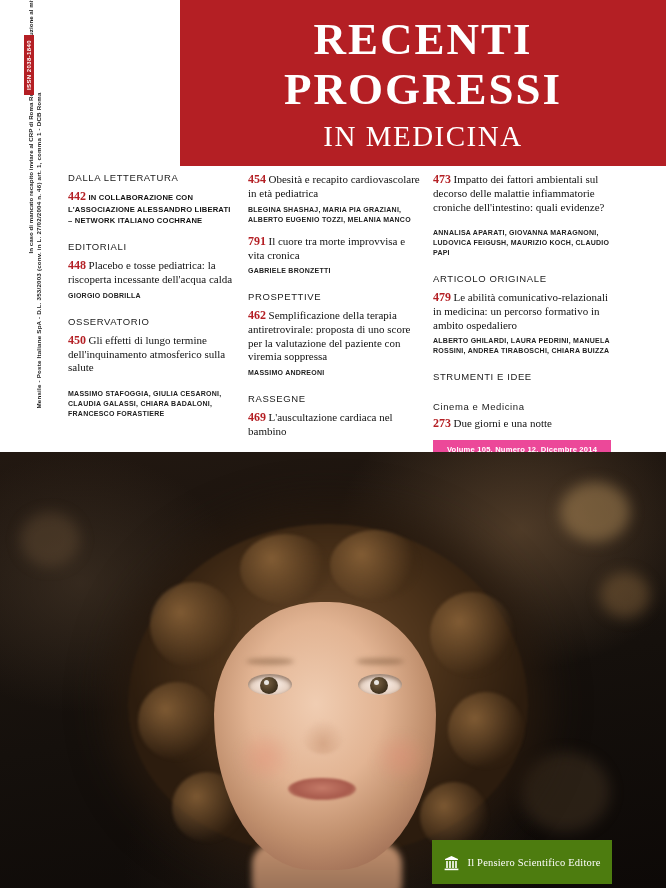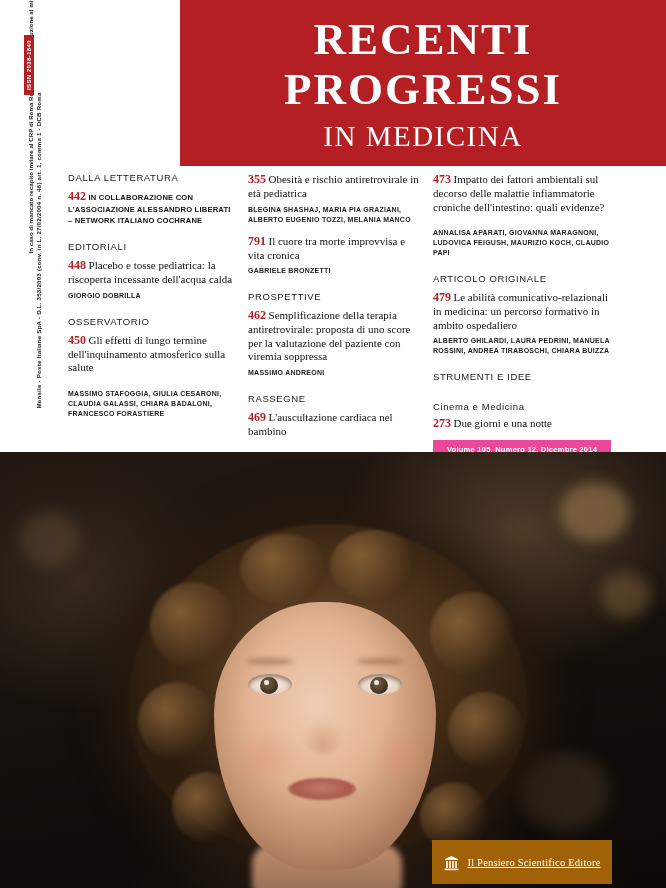--- a/index.html
+++ b/index.html
@@ -291,27 +291,26 @@
     filter: blur(7px);
   }
 
   
   .pub-box {
     position: absolute;
     left: 432px;
     top: 840px;
     width: 180px;
     height: 44px;
-    background: #a16207;
+    background: #4d7c0f;
     color: #fff;
     display: flex;
     align-items: center;
     justify-content: center;
     gap: 7px;
-    text-decoration: underline;
   }
   .pub-glyph {
     width: 17px; height: 19px;
     position: relative;
   }
   .pub-name {
     font-family: "Liberation Serif", serif;
     font-size: 10.5px;
     letter-spacing: 0.2px;
   }
@@ -353,22 +352,22 @@
       <div class="sec-head sec-gap">OSSERVATORIO</div>
       <div class="entry">
         <span class="pg">450</span>
         <span class="ttl">Gli effetti di lungo termine dell'inquinamento atmosferico sulla salute</span>
         <div class="authors-block">MASSIMO STAFOGGIA, GIULIA CESARONI, CLAUDIA GALASSI, CHIARA BADALONI, FRANCESCO FORASTIERE</div>
       </div>
     </div>
 
     <div class="col col-2">
       <div class="entry">
-        <span class="pg">355</span>
-        <span class="ttl">Obesità e rischio antiretrovirale in età pediatrica</span>
+        <span class="pg">454</span>
+        <span class="ttl">Obesità e recapito cardiovascolare in età pediatrica</span>
         <div class="authors">BLEGINA SHASHAJ, MARIA PIA GRAZIANI, ALBERTO EUGENIO TOZZI, MELANIA MANCO</div>
       </div>
       <div class="entry">
         <span class="pg">791</span>
         <span class="ttl">Il cuore tra morte improvvisa e vita cronica</span>
         <div class="authors">GABRIELE BRONZETTI</div>
       </div>
 
       <div class="sec-head sec-gap">PROSPETTIVE</div>
       <div class="entry">

